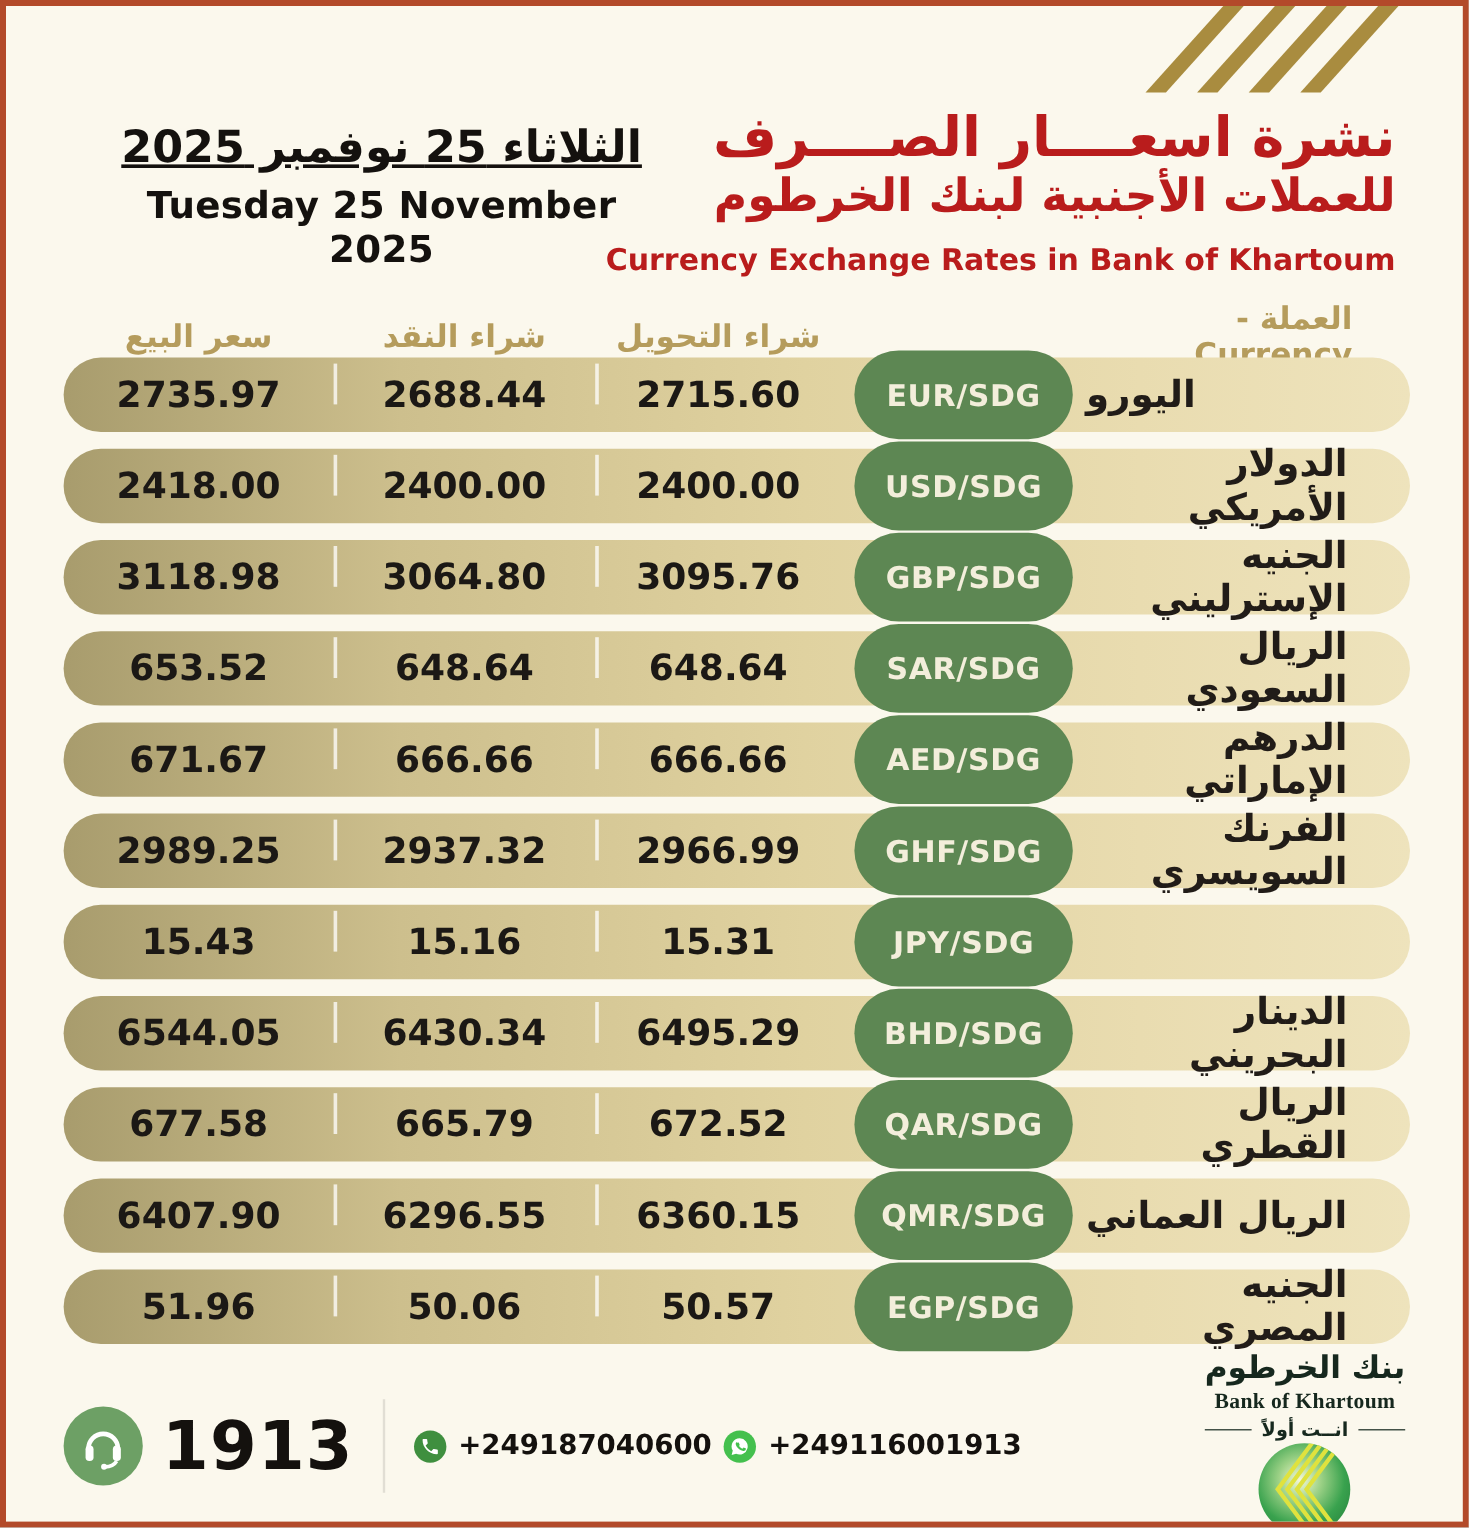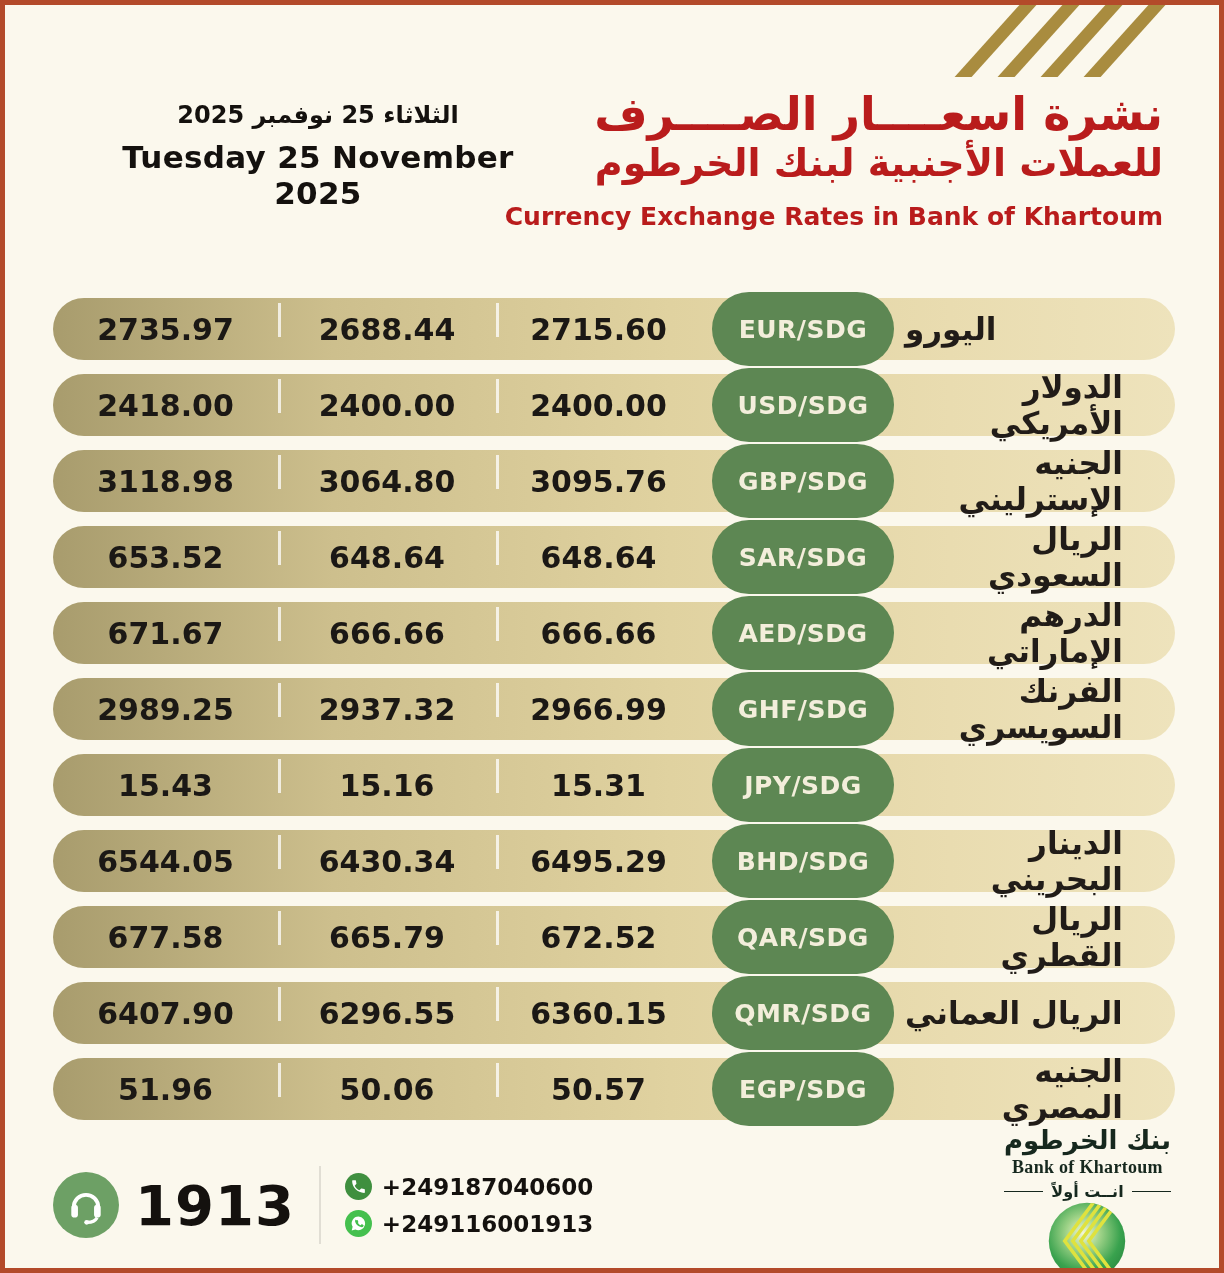--- a/index.html
+++ b/index.html
@@ -7,21 +7,21 @@
   .page {
     position:relative; width:1224px; height:1273px; margin:0 auto;
     background:#fbf8ed; border:5px solid #b34a2a; overflow:hidden;
   }
   
   .stripes { position:absolute; top:0; right:86px; height:72px; display:flex; gap:26px; }
   .stripe { width:17px; height:72px; background:#a98c3f; transform:skewX(-42deg); }
 
   
   .date-block { position:absolute; left:78px; top:96px; width:470px; text-align:center; color:#14110e; }
-  .date-ar { font-size:24px; font-weight:bold; direction:rtl; }
+  .date-ar { font-size:37px; font-weight:bold; direction:rtl;text-decoration:underline; }
   .date-en { font-size:31px; font-weight:bold; margin-top:10px; letter-spacing:.3px; }
 
   
   .title-block { position:absolute; right:56px; top:82px; text-align:right; color:#b91c1c; }
   .title-ar1 { font-size:46px; font-weight:bold; direction:rtl; line-height:1.2; }
   .title-ar2 { font-size:38px; font-weight:bold; direction:rtl; line-height:1.15; }
   .title-en  { font-size:25px; font-weight:bold; margin-top:16px; }
 
   
   .grid-cols { display:grid; grid-template-columns:225px 218px 205px 204px 1fr; }
@@ -45,21 +45,21 @@
   .divider { position:absolute; top:5px; width:2.5px; height:34px; background:rgba(255,255,255,.75); }
   .d1 { left:225px; } .d2 { left:443px; }
 
   
   .footer { position:absolute; left:48px; right:48px; top:1152px; height:96px; display:flex; align-items:center; justify-content:space-between; }
   .contact { display:flex; align-items:center; gap:16px; }
   .circle-icon { border-radius:50%; display:flex; align-items:center; justify-content:center; flex:0 0 auto; }
   .headset-circle { width:66px; height:66px; background:#6da065; }
   .hotline-number { font-size:56px; font-weight:bold; color:#14110e; letter-spacing:1px; }
   .contact-sep { width:2px; height:78px; background:rgba(0,0,0,.10); margin:0 8px; }
-  .phones { display:flex; flex-direction:column; gap:10px; }
+  .phones { display:flex; flex-direction:row; gap:10px; }
   .phone-line { display:flex; align-items:center; gap:10px; }
   .phone-circle { width:27px; height:27px; background:#3f8f3f; }
   .wa-circle { width:27px; height:27px; background:#44c04e; }
   .phone-number { font-size:23px; font-weight:bold; color:#14110e; }
 
   .brand { display:flex; align-items:center; gap:0;flex-direction:column; }
   .brand-text { text-align:center; color:#16281e; }
   .bank-ar { font-size:26px; font-weight:bold; direction:rtl; }
   .bank-en { font-family:"Liberation Serif", serif; font-size:18px; font-weight:bold; letter-spacing:.3px; margin-top:2px; }
   .tagline { display:flex; align-items:center; gap:8px; margin-top:4px; }
@@ -82,20 +82,27 @@
     <div class="date-ar">الثلاثاء 25 نوفمبر 2025</div>
     <div class="date-en">Tuesday 25 November 2025</div>
   </div>
 
   <div class="title-block">
     <div class="title-ar1">نشرة اسعــــار الصــــرف</div>
     <div class="title-ar2">للعملات الأجنبية لبنك الخرطوم</div>
     <div class="title-en">Currency Exchange Rates in Bank of Khartoum</div>
   </div>
 
+  <div class="col-headers grid-cols">
+    <div class="h">سعر البيع</div>
+    <div class="h">شراء النقد</div>
+    <div class="h">شراء التحويل</div>
+    <div class="h"></div>
+    <div class="h currency">العملة - Currency</div>
+  </div>
 
   <div class="rows">
 
     <div class="row grid-cols">
       <div class="cell num">2735.97</div>
       <div class="cell num">2688.44</div>
       <div class="cell num">2715.60</div>
       <div class="cell">
           <span class="badge">EUR/SDG</span>
         </div>

